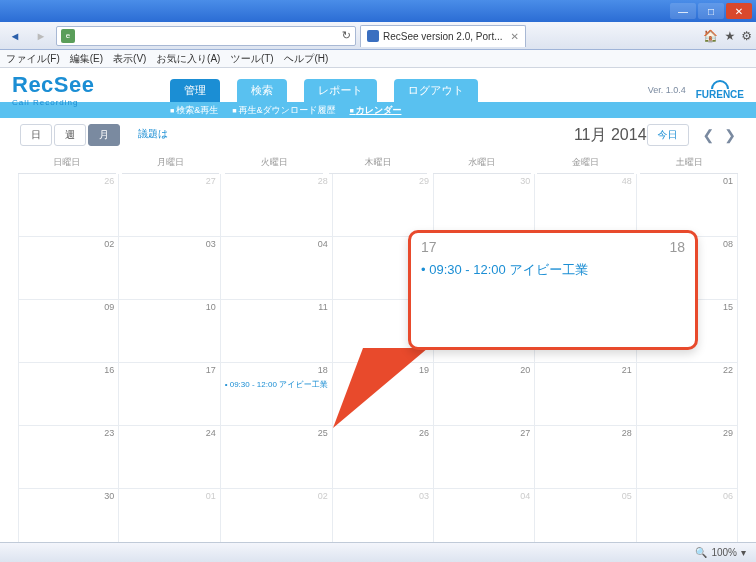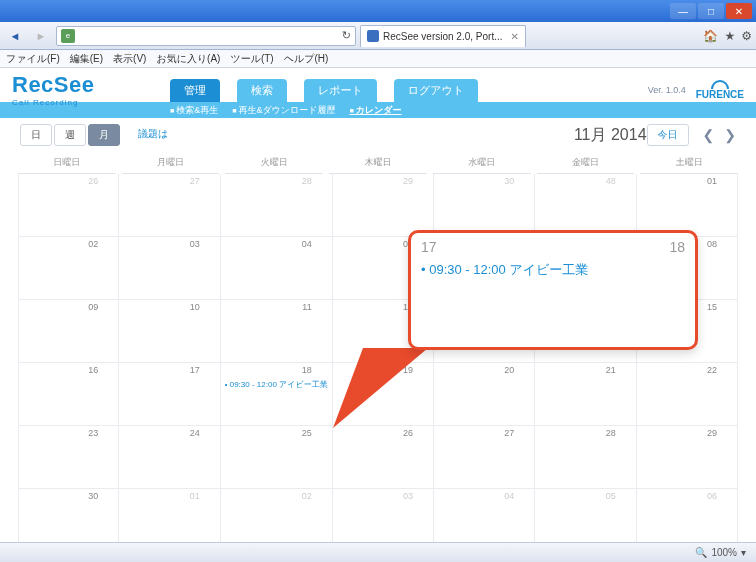--- a/index.html
+++ b/index.html
@@ -53,21 +53,21 @@
     .today-btn { padding: 3px 10px; font-size: 10px; border: 1px solid #d0d6e0; color: #1b8ed4; border-radius: 3px; margin-right: 14px; background:#fff;}
     .nav-arrows { display: flex; gap: 10px; color: #7a8aa0; font-size: 14px; }
     
     .cal-grid { margin: 0 18px; }
     .cal-head { display: grid; grid-template-columns: repeat(7, 1fr); font-size: 9px; color: #999; gap: 6px; }
     .cal-head div { text-align: center; padding: 4px 0; border-bottom: 1px solid #e0e4ea; }
     .cal-body { display: grid; grid-template-columns: repeat(7, 1fr); grid-template-rows: repeat(6, 63px); }
     .cell { border-right: 1px solid #e8ecf1; border-bottom: 1px solid #e8ecf1; position: relative; padding: 2px 4px; }
     .cell:nth-child(7n+1) { border-left: 1px solid #e8ecf1; }
     .cell.dim .dnum { color: #ccc; }
-    .dnum { position: absolute; top: 2px; right: 20px; font-size: 9px; color: #888; }
+    .dnum { position: absolute; top: 2px; right: 4px; font-size: 9px; color: #888; }
     .evt { margin-top: 14px; font-size: 8px; color: #1b8ed4; white-space: nowrap; overflow: hidden; }
     .evt::before { content: "• "; color: #1b8ed4; }
     
     
     .callout { position: absolute; top: 162px; left: 408px; width: 290px; height: 120px; background: #fff; border: 3px solid #e84a2c; border-radius: 10px; box-shadow: 0 4px 10px rgba(0,0,0,0.15); padding: 4px 10px; }
     .callout-row { display: flex; justify-content: space-between; font-size: 14px; color: #999; padding: 2px 0 6px; }
     .callout-evt { font-size: 13px; color: #1b8ed4; font-weight: 500; }
     .callout-evt::before { content: "• "; color: #1b8ed4; }
     .arrow-svg { position: absolute; top: 230px; left: 278px; pointer-events: none; }
     

